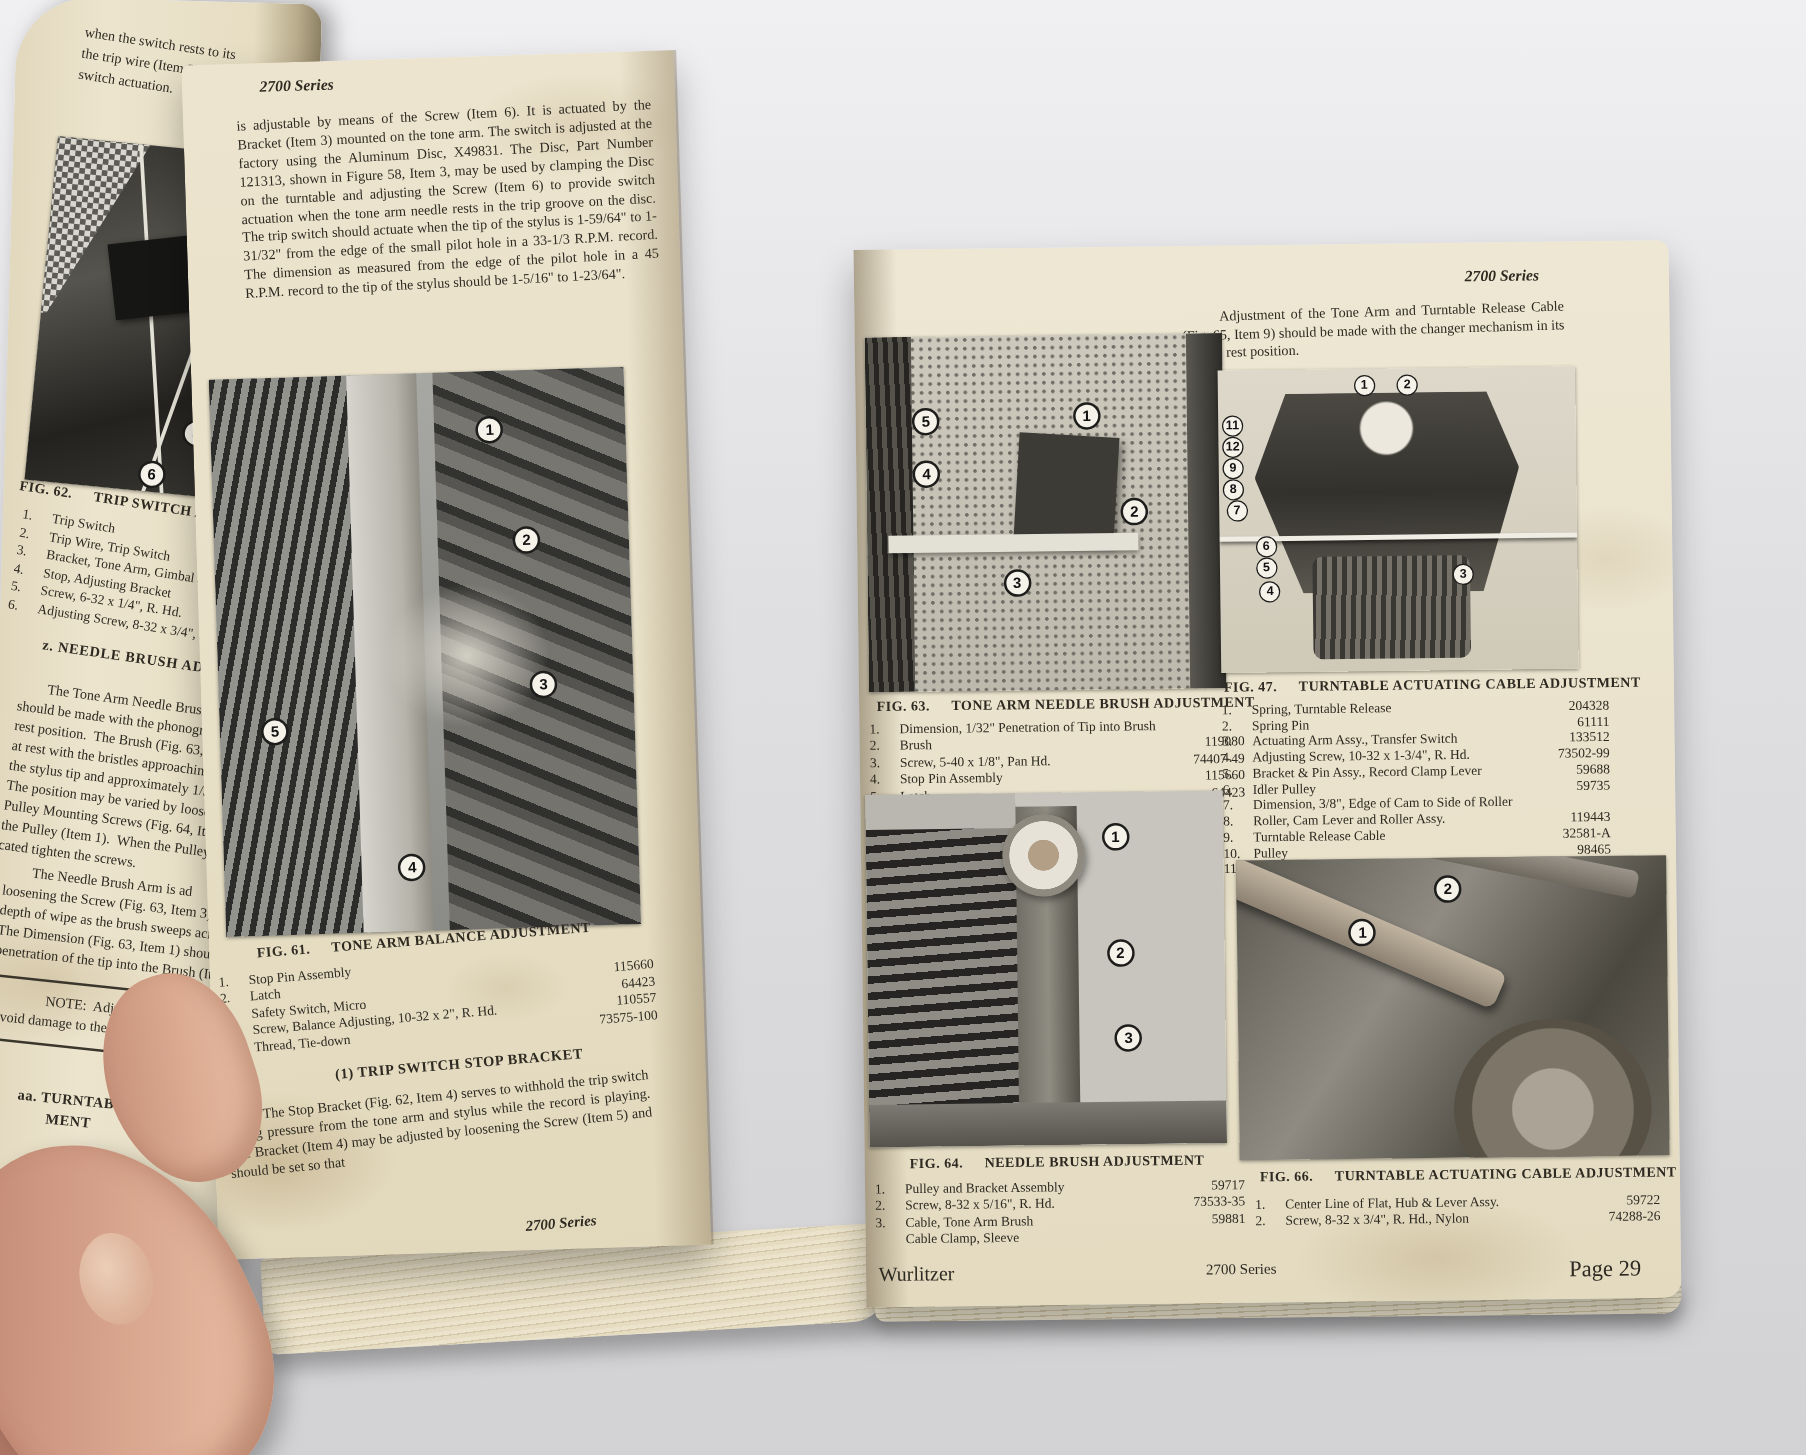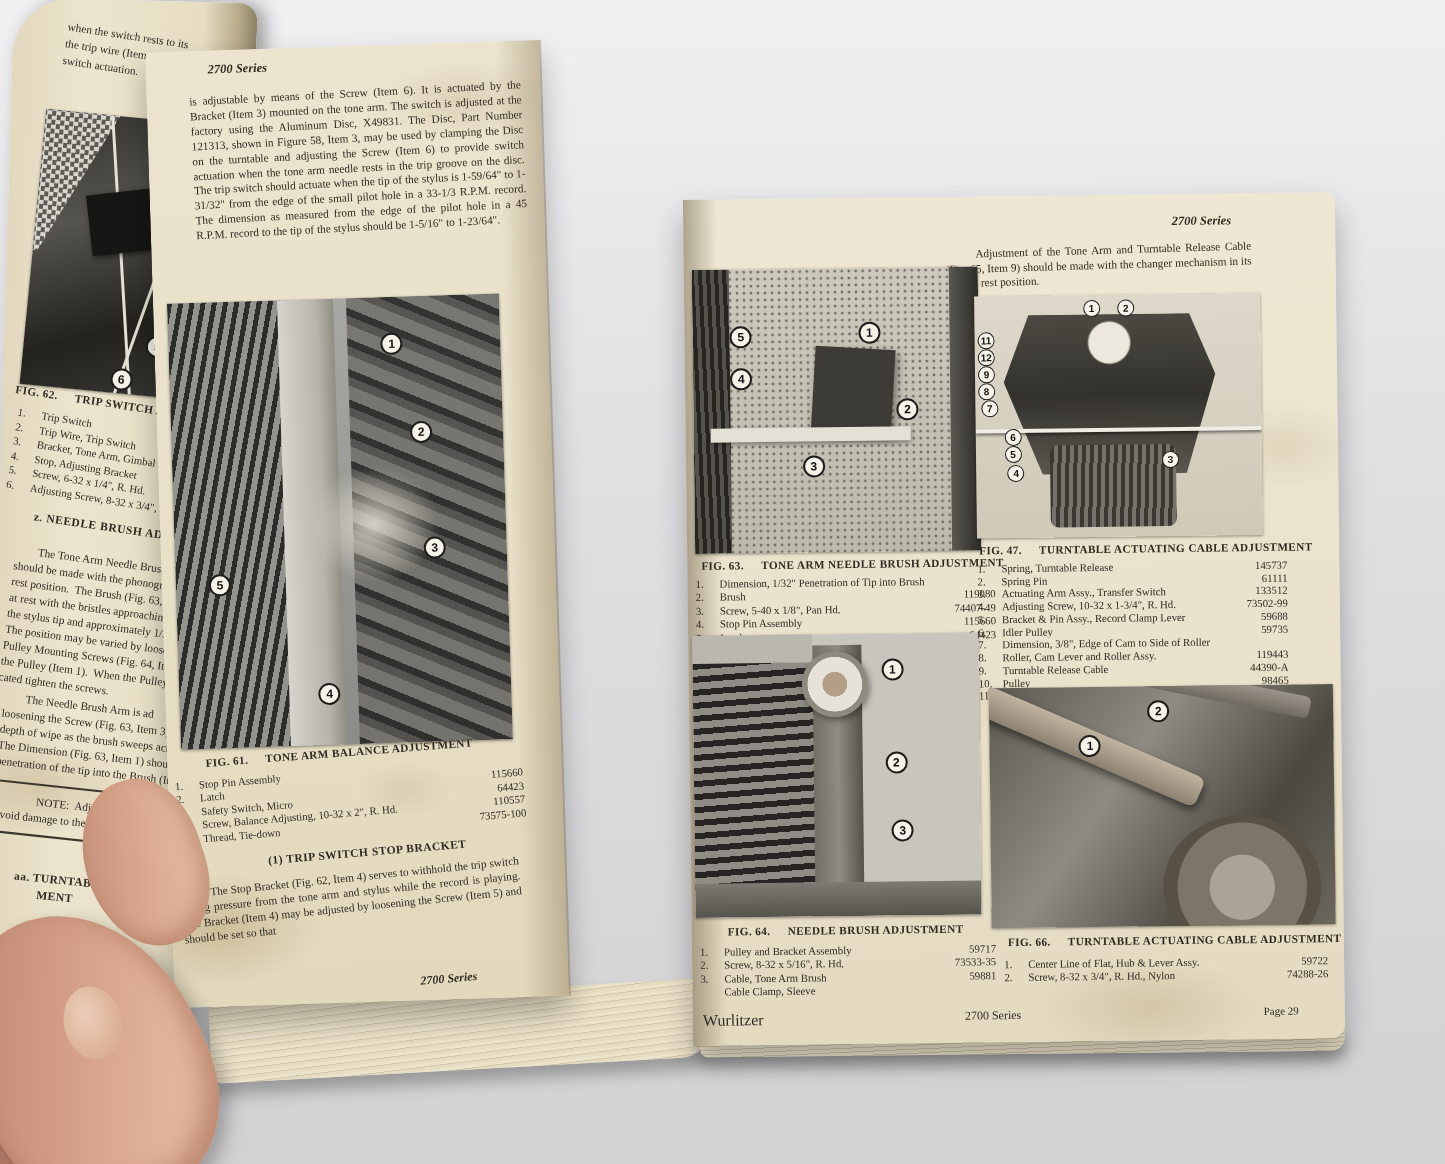--- a/index.html
+++ b/index.html
@@ -169,21 +169,21 @@
   .rp-parts63{position:absolute;left:8px;top:378px;width:300px;}
   .rp-figcap64{position:absolute;left:36px;top:726px;}
   .rp-parts64{position:absolute;left:8px;top:746px;width:296px;}
   .rp-figcap65{position:absolute;left:292px;top:348px;}
   .rp-parts65{position:absolute;left:290px;top:366px;width:310px;}
   .rp-parts65 .prow{line-height:1.18;}
   .rp-figcap66{position:absolute;left:316px;top:740px;}
   .rp-parts66{position:absolute;left:312px;top:762px;width:324px;}
   .rp-footer-l{position:absolute;left:10px;top:812px;font-size:16px;}
   .rp-footer-c{position:absolute;left:272px;top:812px;font-size:12px;}
-  .rp-footer-r{position:absolute;right:46px;top:812px;font-size:11px;}
+  .rp-footer-r{position:absolute;right:32px;top:812px;font-size:18px;}
 
   
   .thumb{position:absolute;left:-28px;top:908px;width:230px;height:300px;z-index:9;
     background:linear-gradient(115deg,#b97f6c 0%,#d49f88 45%,#e3b49b 75%);
     border-radius:46% 54% 38% 42%;transform:rotate(-24deg);
     box-shadow:inset -10px -14px 24px rgba(120,60,40,.35), 6px 10px 18px rgba(0,0,0,.25);}
   .thumb-tip{position:absolute;left:86px;top:778px;width:118px;height:170px;z-index:10;
     background:linear-gradient(100deg,#c48e77 0%,#dcab92 55%,#e8c0a6 100%);
     border-radius:52% 48% 46% 54%;transform:rotate(-18deg);
     box-shadow:inset -8px -10px 18px rgba(120,60,40,.3);}
@@ -433,21 +433,21 @@
         <span class="callout" style="left: 65%; top: 65%;">3</span>
       </div>
     <div class="figcap rp-figcap65">
       <span class="cap-label">FIG. 47.</span>
       <span class="cap-title">TURNTABLE ACTUATING CABLE ADJUSTMENT</span>
     </div>
     <div class="parts rp-parts65">
         <div class="prow">
         <span class="pnum">1.</span>
         <span class="plabel">Spring, Turntable Release</span>
-        <span class="ppart">145737</span>
+        <span class="ppart">204328</span>
       </div>
         <div class="prow">
         <span class="pnum">2.</span>
         <span class="plabel">Spring Pin</span>
         <span class="ppart">61111</span>
       </div>
         <div class="prow">
         <span class="pnum">3.</span>
         <span class="plabel">Actuating Arm Assy., Transfer Switch</span>
         <span class="ppart">133512</span>
@@ -473,21 +473,21 @@
         <span class="ppart"></span>
       </div>
         <div class="prow">
         <span class="pnum">8.</span>
         <span class="plabel">Roller, Cam Lever and Roller Assy.</span>
         <span class="ppart">119443</span>
       </div>
         <div class="prow">
         <span class="pnum">9.</span>
         <span class="plabel">Turntable Release Cable</span>
-        <span class="ppart">44390-A</span>
+        <span class="ppart">32581-A</span>
       </div>
         <div class="prow">
         <span class="pnum">10.</span>
         <span class="plabel">Pulley</span>
         <span class="ppart">98465</span>
       </div>
         <div class="prow">
         <span class="pnum">11.</span>
         <span class="plabel">Cam, Record Clamp</span>
         <span class="ppart">119429</span>

